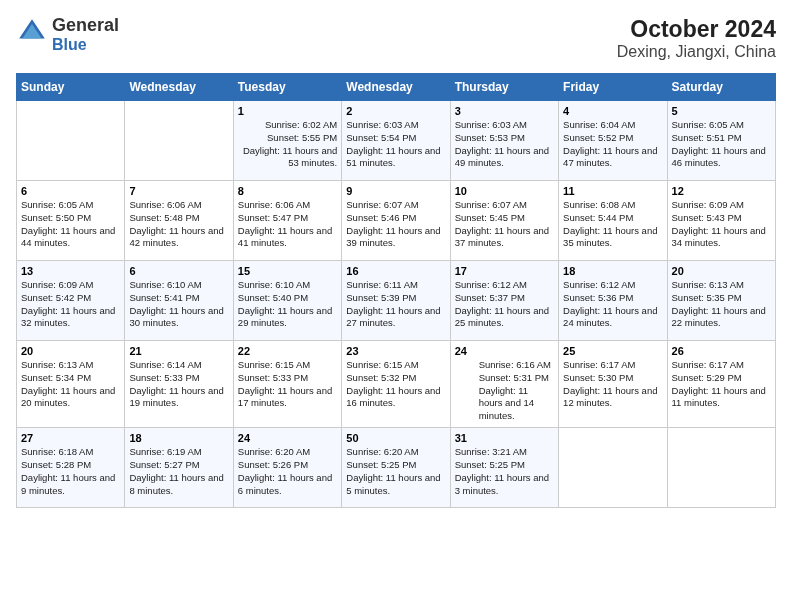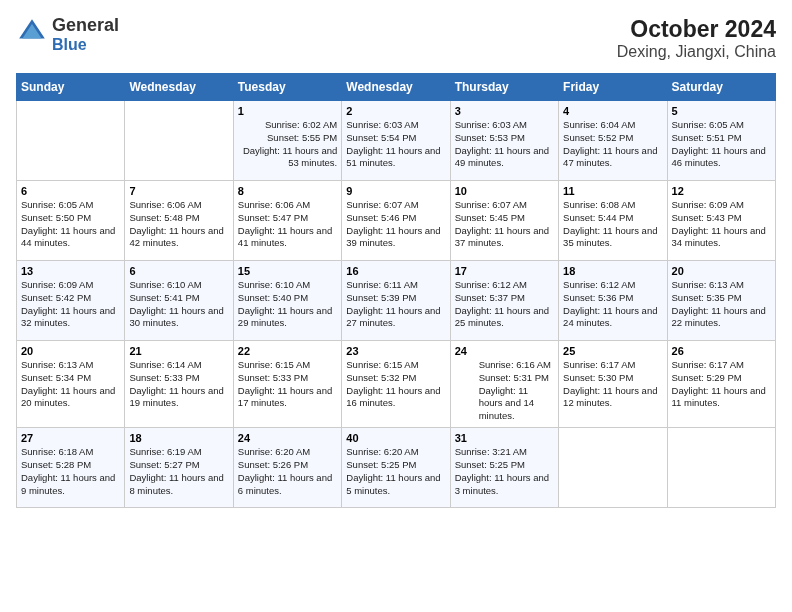--- a/index.html
+++ b/index.html
@@ -307,21 +307,21 @@
 Sunset: 5:27 PM
 Daylight: 11 hours and 8 minutes.</div>
         </td>
         <td>
           <span class="day-number">24</span>
           <div class="day-info" style="white-space: pre-line;">Sunrise: 6:20 AM
 Sunset: 5:26 PM
 Daylight: 11 hours and 6 minutes.</div>
         </td>
         <td>
-          <span class="day-number">40</span>
+          <span class="day-number">50</span>
           <div class="day-info" style="white-space: pre-line;">Sunrise: 6:20 AM
 Sunset: 5:25 PM
 Daylight: 11 hours and 5 minutes.</div>
         </td>
         <td>
           <span class="day-number">31</span>
           <div class="day-info" style="white-space: pre-line;">Sunrise: 3:21 AM
 Sunset: 5:25 PM
 Daylight: 11 hours and 3 minutes.</div>
         </td>

